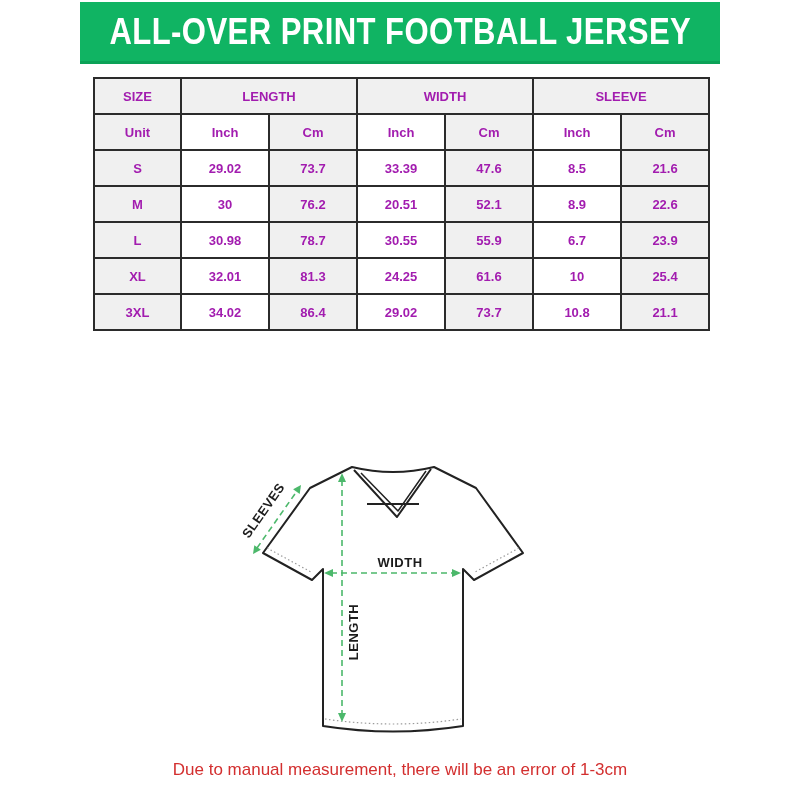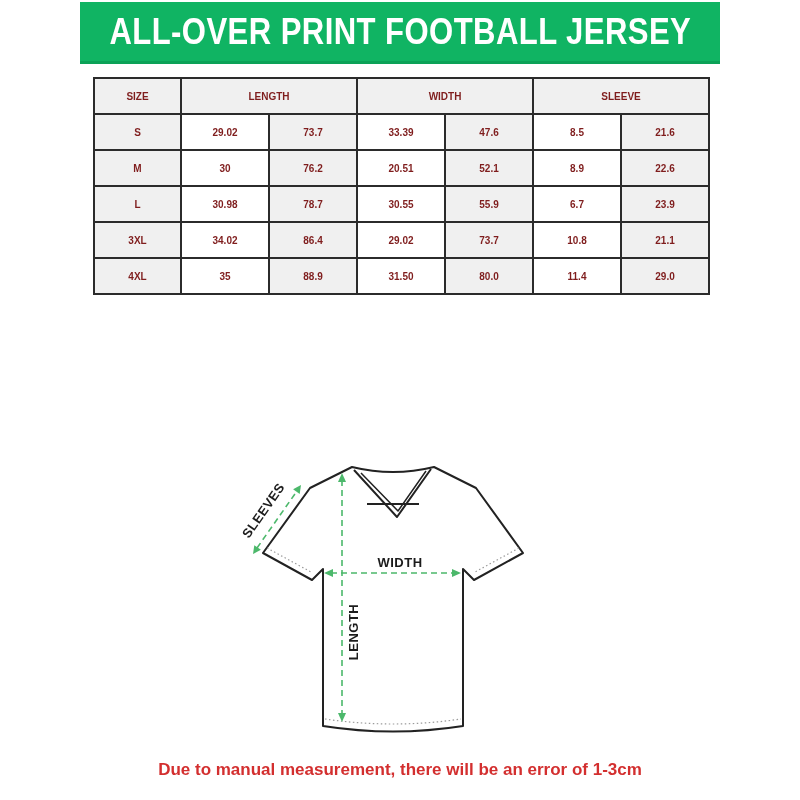--- a/index.html
+++ b/index.html
@@ -14,39 +14,39 @@
     display:flex;align-items:center;justify-content:center;
   }
   .banner-text{
     color:#ffffff;font-weight:bold;font-size:37px;letter-spacing:.5px;
     transform:scaleX(.84);white-space:nowrap;
   }
   
   .chart-wrap{position:absolute;left:93px;top:77px;}
   table.size-chart{
     border-collapse:collapse;table-layout:fixed;width:615px;
-    font-weight:bold;font-size:10px;color:#7f1d1d;
+    font-weight:bold;font-size:13px;color:#a21caf;
   }
   table.size-chart td,table.size-chart th{
     border:2px solid #2b2b2b;text-align:center;vertical-align:middle;
     padding:0;background:#ffffff;font-weight:bold;
   }
   table.size-chart tr{height:36px;}
   table.size-chart .shade{background:#f0f0f0;}
   col.c-size{width:87px;} col.c-val{width:88px;}
   
   .jersey-figure{position:absolute;left:225px;top:450px;}
   .jersey-figure text{
     font-family:"Liberation Sans",sans-serif;font-weight:bold;
     font-size:13px;fill:#1c1c1c;letter-spacing:.5px;
   }
   
   .footer-note{
     position:absolute;left:0;top:760px;width:800px;text-align:center;
-    color:#d32f2f;font-weight:bold;font-size:17px;
+    color:#d32f2f;font-weight:normal;font-size:17px;
   }
 </style>
 </head>
 <body>
 
 <div class="banner">
   <span class="banner-text">ALL-OVER PRINT FOOTBALL JERSEY</span>
 </div>
 
 <div class="chart-wrap">
@@ -59,20 +59,29 @@
     <col class="c-val">
         <col class="c-val">
         <col class="c-val">
   </colgroup>
   <tbody>
         <tr>
     <th class="shade">SIZE</th>
     <th class="shade" colspan="2">LENGTH</th>
     <th class="shade" colspan="2">WIDTH</th>
     <th class="shade" colspan="2">SLEEVE</th>
+  </tr>
+  <tr>
+    <td class="shade">Unit</td>
+    <td>Inch</td>
+    <td class="shade">Cm</td>
+    <td>Inch</td>
+    <td class="shade">Cm</td>
+    <td>Inch</td>
+    <td class="shade">Cm</td>
   </tr>
   <tr>
     <td class="shade">S</td>
     <td>29.02</td>
     <td class="shade">73.7</td>
     <td>33.39</td>
     <td class="shade">47.6</td>
     <td>8.5</td>
     <td class="shade">21.6</td>
   </tr>
@@ -88,36 +97,36 @@
   <tr>
     <td class="shade">L</td>
     <td>30.98</td>
     <td class="shade">78.7</td>
     <td>30.55</td>
     <td class="shade">55.9</td>
     <td>6.7</td>
     <td class="shade">23.9</td>
   </tr>
   <tr>
+    <td class="shade">XL</td>
+    <td>32.01</td>
+    <td class="shade">81.3</td>
+    <td>24.25</td>
+    <td class="shade">61.6</td>
+    <td>10</td>
+    <td class="shade">25.4</td>
+  </tr>
+  <tr>
     <td class="shade">3XL</td>
     <td>34.02</td>
     <td class="shade">86.4</td>
     <td>29.02</td>
     <td class="shade">73.7</td>
     <td>10.8</td>
     <td class="shade">21.1</td>
-  </tr>
-  <tr>
-    <td class="shade">4XL</td>
-    <td>35</td>
-    <td class="shade">88.9</td>
-    <td>31.50</td>
-    <td class="shade">80.0</td>
-    <td>11.4</td>
-    <td class="shade">29.0</td>
   </tr>
 </tbody>
     </table>
 </div>
 
 <svg class="jersey-figure" width="350" height="310" viewBox="225 450 350 310" xmlns="http://www.w3.org/2000/svg">
 
   <path d="M 352 467
            Q 393 477 434 467
            L 476 488

